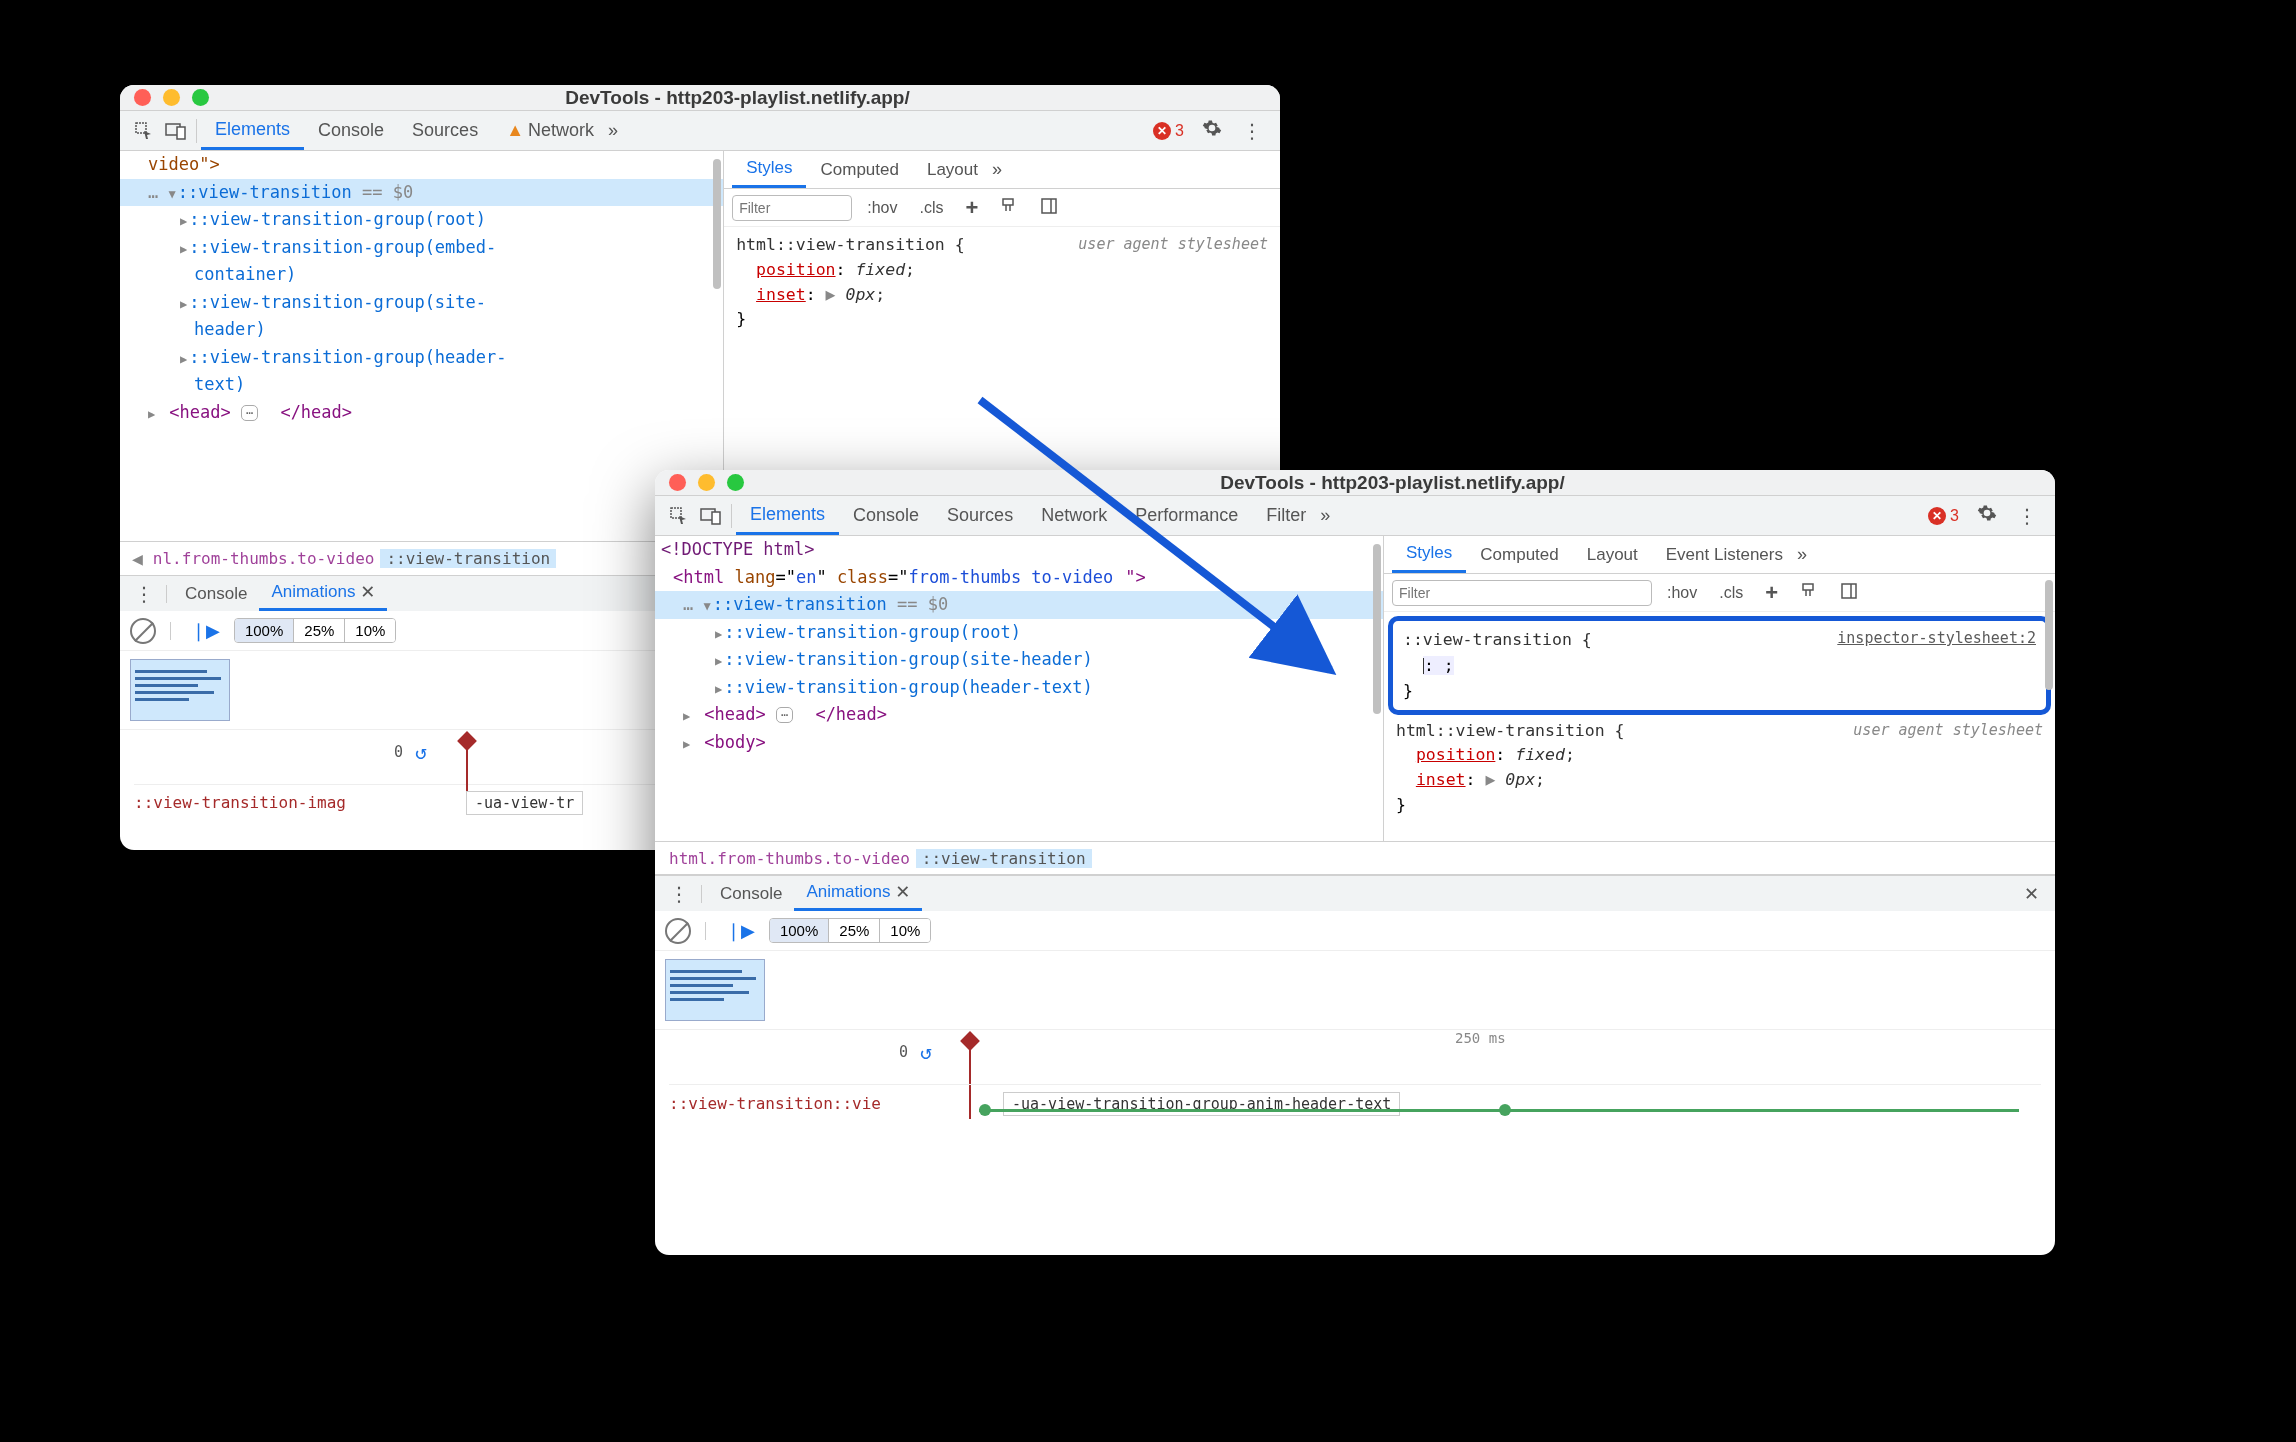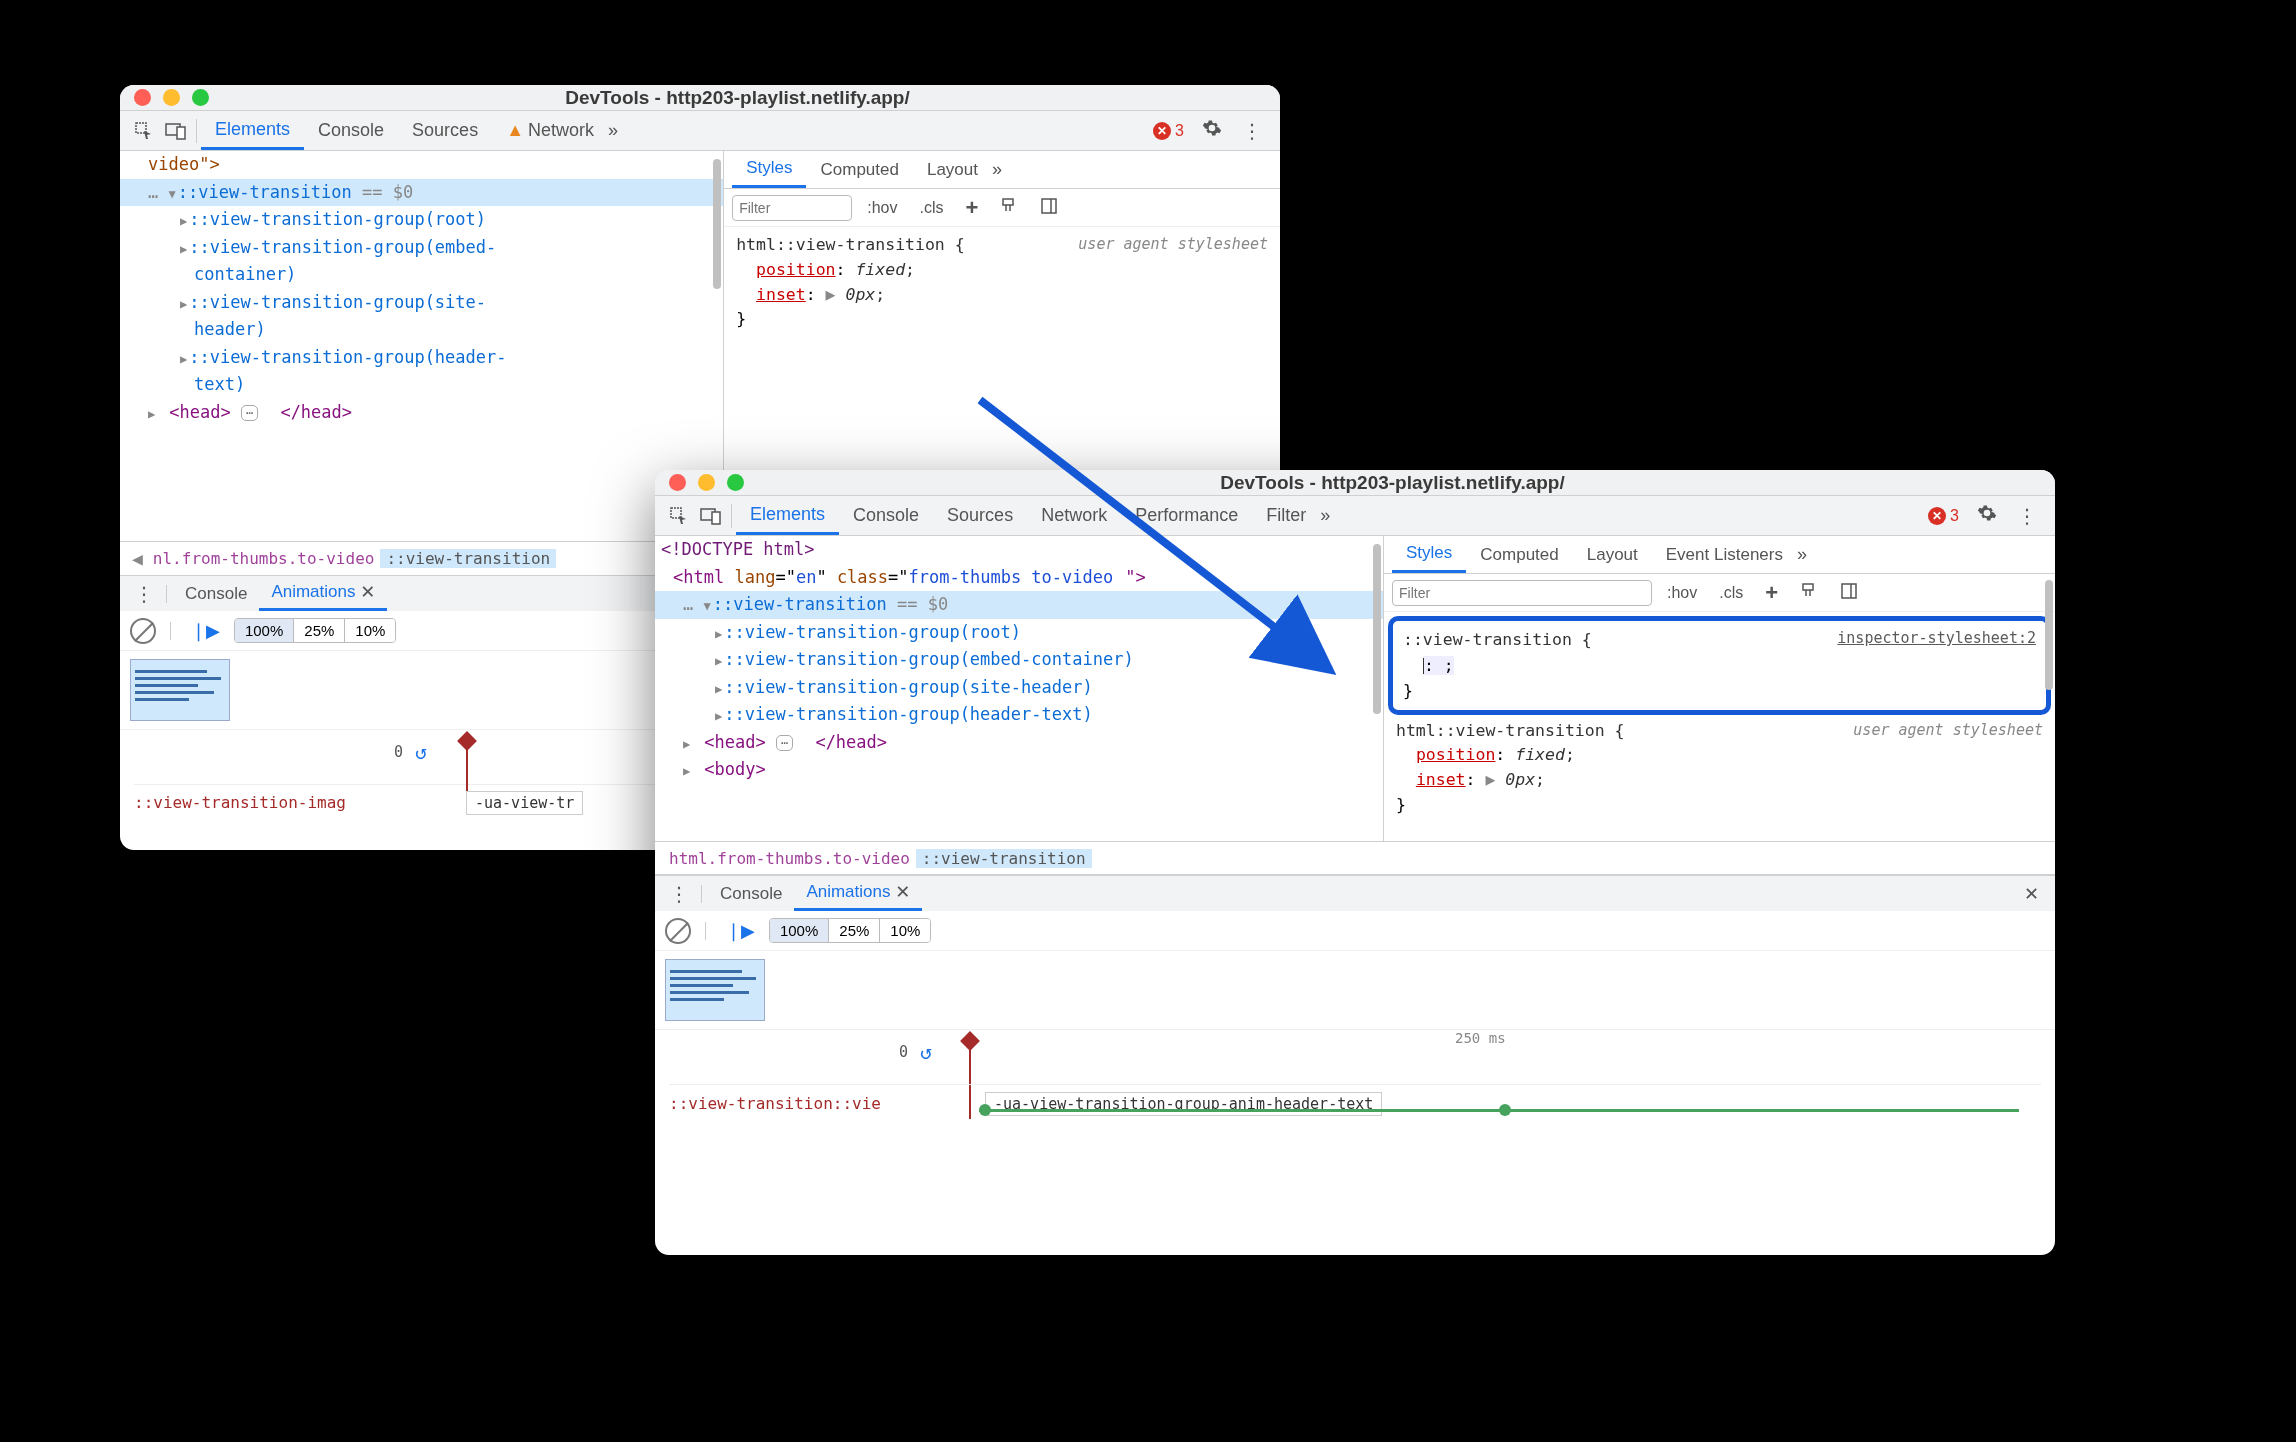--- a/index.html
+++ b/index.html
@@ -328,21 +328,20 @@
   <div class="twopane">
     <div class="pane-left" style="position:relative;">
       <div class="dom-row"><span class="cm">&lt;!DOCTYPE html&gt;</span></div>
       <div class="dom-row">
         <span class="tg">&lt;<span>html</span></span>
         <span class="at">lang</span><span>="</span><span class="av">en</span><span>"</span>
         <span class="at">class</span><span>="</span><span class="av">from-thumbs to-video</span><span class="tg">"&gt;</span>
       </div>
       <div class="dom-row ind1 sel"><span class="dots3">…</span> <span class="tri">▼</span><span class="pe">::view-transition</span><span class="gray"> == $0</span></div>
       <div class="dom-row ind2"><span class="tri">▶</span><span class="pe">::view-transition-group(root)</span></div>
-      <div class="dom-row ind2"><span class="tri">▶</span><span class="pe">::view-transition-group(embed-container)</span></div>
       <div class="dom-row ind2"><span class="tri">▶</span><span class="pe">::view-transition-group(site-header)</span></div>
       <div class="dom-row ind2"><span class="tri">▶</span><span class="pe">::view-transition-group(header-text)</span></div>
       <div class="dom-row ind1"><span class="tri">▶</span><span class="tg">&lt;head&gt;</span> <span class="badge-ellipsis">⋯</span> <span class="tg">&lt;/head&gt;</span></div>
       <div class="dom-row ind1"><span class="tri">▶</span><span class="tg">&lt;body&gt;</span></div>
       <div class="scrollbar-v" style="top:8px; height:170px;"></div>
     </div>
 
     <div class="pane-right" style="position:relative;">
       <div class="styles-tabs">
         <div class="stab active">Styles</div>
@@ -424,21 +423,21 @@
       <span class="tl-start">0</span>
       <span class="anim-reload">↺</span>
     </div>
     <div class="tl-tick-label" style="left:800px;">250 ms</div>
     <div style="position:absolute; left:308px; top:4px;">
        <div class="tl-diamond"></div>
        <div class="tl-redline" style="left:6px; height:85px;"></div>
     </div>
     <div class="tl-anim-row" style="border-top:1px solid #eee; margin-top:18px; padding-top:8px; position:relative;">
       <span>::view-transition::vie</span>
-      <span class="anim-name-box" style="position:absolute; left:310px;text-align:right;">-ua-view-transition-group-anim-header-text</span>
+      <span class="anim-name-box" style="position:absolute; left:328px;text-align:right;">-ua-view-transition-group-anim-header-text</span>
       <div class="tl-green" style="left:310px; width:1040px; top:24px;">
         <div class="tl-green-dot" style="left:0;"></div>
         <div class="tl-green-dot" style="left:520px;"></div>
       </div>
     </div>
   </div>
 </div>
 
 <svg class="arrow-svg" style="left:960px; top:380px; width:420px; height:320px;">
   <defs>

